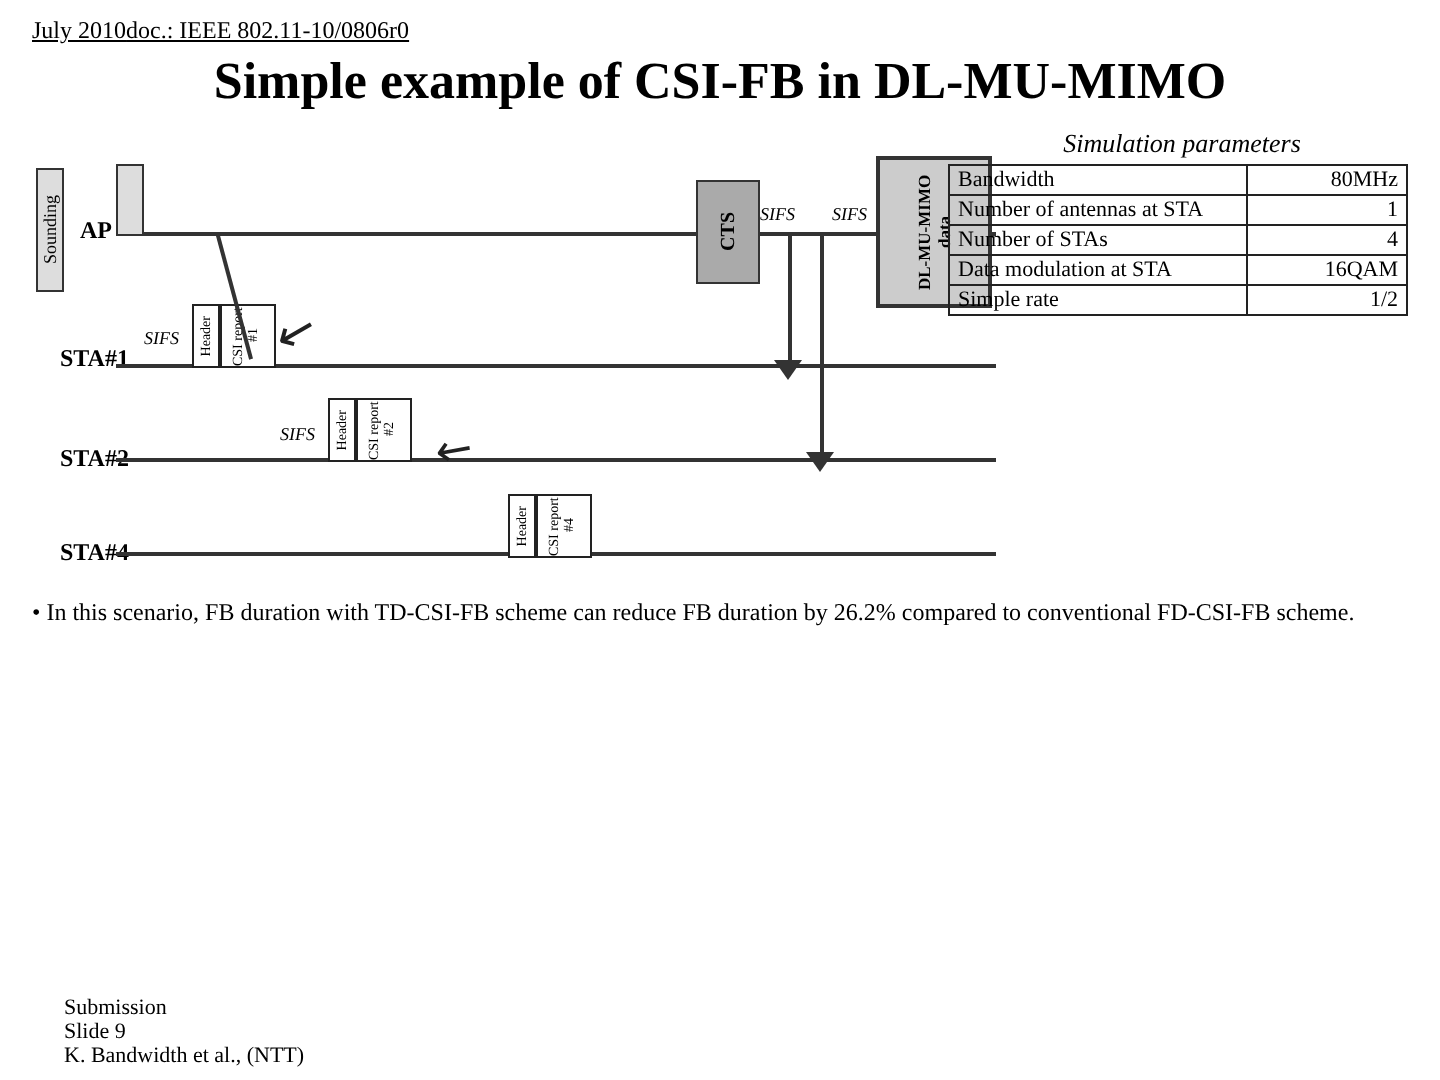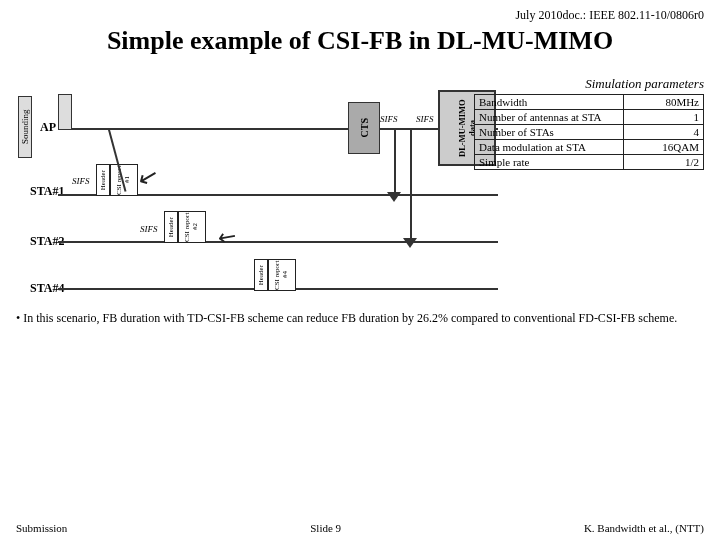--- a/index.html
+++ b/index.html
@@ -14,37 +14,38 @@
 
     .page {
       width: 720px;
       height: 540px;
       padding: 8px 16px 6px 16px;
       position: relative;
     }
 
     .header-row {
       display: flex;
-      justify-content: flex-end;
+      justify-content: flex-start;
       font-size: 12px;
       margin-bottom: 2px;
+      text-decoration: underline;
     }
 
     .main-title {
       text-align: center;
       font-size: 26px;
       font-weight: bold;
       line-height: 1.2;
-      margin-bottom: 20px;
+      margin-bottom: 8px;
     }
 
     .sim-title {
       font-size: 13px;
       font-style: italic;
-      text-align: right;
+      text-align: center;
       margin-bottom: 2px;
       padding-left: 4px;
     }
 
     table.sim-table {
       width: 100%;
       border-collapse: collapse;
       font-size: 11px;
     }
 
@@ -73,25 +74,26 @@
 
     .description {
       font-size: 12px;
       margin-top: 4px;
       line-height: 1.4;
     }
 
     .footer-row {
       position: absolute;
       bottom: 6px;
-      left: 16px;
+      left: 32px;
       right: 16px;
       display: flex;
       justify-content: space-between;
       font-size: 11px;
+      flex-direction: column;
     }
   </style>
 </head>
 <body>
 
 <div class="page">
 
   <div class="header-row">
     <span>July 2010</span>
     <span>doc.: IEEE 802.11-10/0806r0</span>

